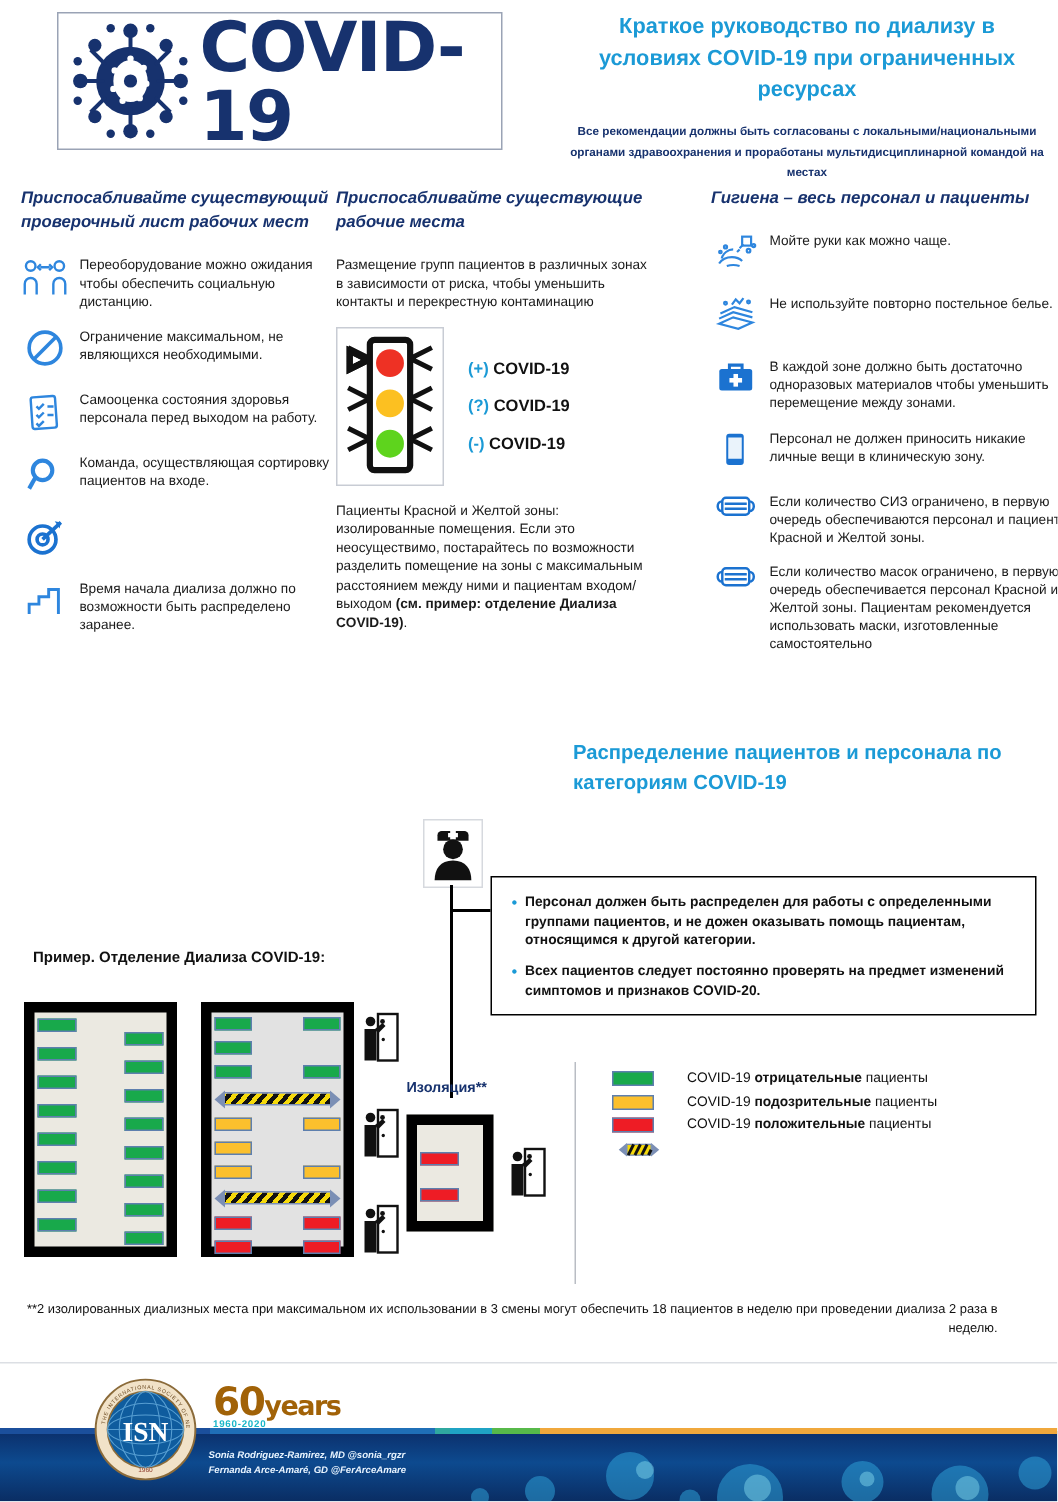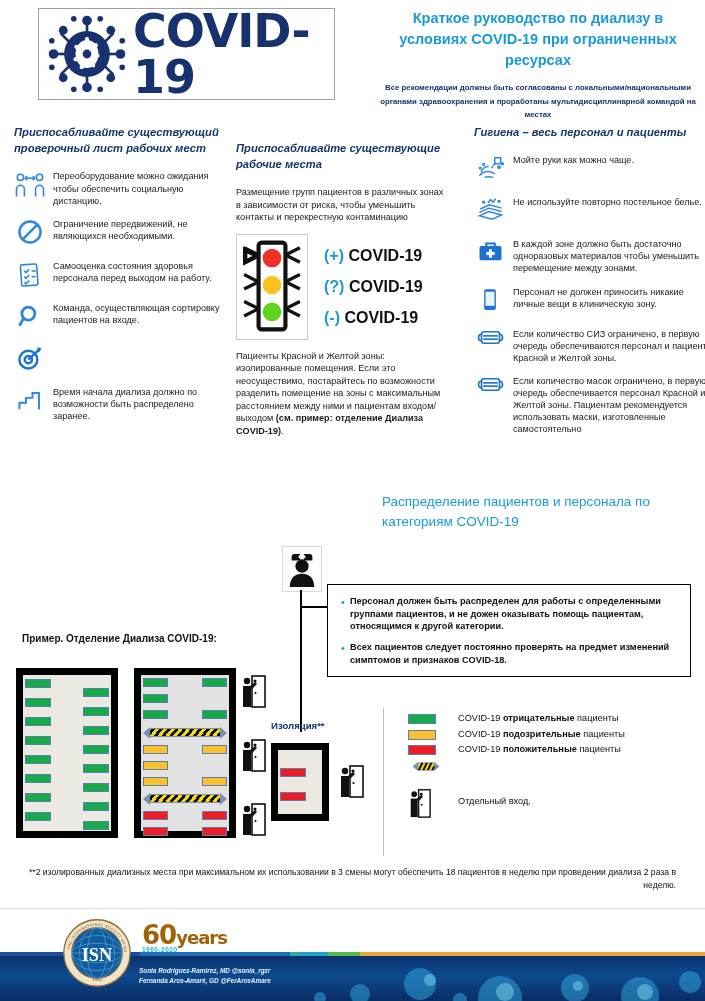--- a/index.html
+++ b/index.html
@@ -26,21 +26,21 @@
     color:#1b9ad6;font-weight:bold;font-size:14.5px;line-height:1.45;margin:0;
   }
   .sub-note{
     margin:10px 0 0 0;font-size:7.8px;line-height:1.75;color:#17326e;font-weight:bold;
   }
 
   
   .cols{position:absolute;left:0;top:124px;width:705px;height:360px;}
   .col{position:absolute;top:0;}
   .col1{left:14px;width:216px;}
-  .col2{left:236px;width:208px;margin-top:16px;}
+  .col2{left:224px;width:208px;}
   .col3{left:474px;width:243px;}
   .col-head{
     color:#17326e;font-style:italic;font-weight:bold;font-size:11.2px;
     line-height:1.45;margin:0 0 14px 0;
   }
   .bullet-row{display:flex;align-items:flex-start;margin-bottom:11px;}
   .bullet-ico{
     flex:0 0 32px;width:32px;height:30px;margin-right:7px;
     display:flex;align-items:flex-start;justify-content:center;padding-top:1px;
   }
@@ -48,27 +48,27 @@
   .para{font-size:9.1px;line-height:1.37;color:#1a1a1a;margin:0 0 10px 0;}
   .para b{font-weight:bold;}
 
   
   .tl-wrap{display:flex;align-items:center;margin:4px 0 10px 0;}
   .tl-frame{
     width:70px;height:104px;border:1px solid #c8ccd4;background:#fff;
     display:flex;align-items:center;justify-content:center;flex:0 0 70px;
   }
   .tl-labels{margin-left:16px;display:flex;flex-direction:column;gap:13px;}
-  .tl-label{font-size:16px;font-weight:bold;color:#111;white-space:nowrap;}
+  .tl-label{font-size:11px;font-weight:bold;color:#111;white-space:nowrap;}
   .tl-label .q{color:#1b9ad6;}
 
   
   .sec2-head{
     position:absolute;left:382px;top:492px;width:310px;
-    color:#1b9ad6;font-weight:normal;font-size:13.5px;line-height:1.5;
+    color:#1b9ad6;font-weight:bold;font-size:13.5px;line-height:1.5;
   }
 
   
   .nurse-wrap{position:absolute;left:282px;top:546px;}
   .nurse-box{width:38px;height:44px;border:1px solid #d6d9de;background:#fff;
     display:flex;align-items:center;justify-content:center;}
   .nurse-stem{position:absolute;left:18px;top:44px;width:2px;height:142px;background:#000;}
   .nurse-arm{position:absolute;left:19px;top:60px;width:44px;height:2px;background:#000;}
 
   
@@ -114,21 +114,21 @@
   .lg-sw{flex:0 0 50px;display:flex;align-items:center;justify-content:flex-start;padding-top:2px;}
   .sw{width:28px;height:10px;border:1px solid #5d7fae;box-sizing:border-box;}
   .sw.g{background:#18a94b;} .sw.y{background:#fbc02d;} .sw.r{background:#ee1c25;}
   .lg-txt{font-size:9.2px;line-height:1.36;color:#111;flex:1;}
   .lg-txt b{font-weight:bold;}
   .lg-row.tall{margin-top:2px;}
   .lg-row.entry{margin-top:14px;align-items:center;}
 
   
   .footnote{
-    position:absolute;left:21px;top:866px;width:655px;font-size:8.6px;line-height:1.5;
+    position:absolute;left:10px;top:866px;width:655px;font-size:8.6px;line-height:1.5;
     color:#111;text-align:right;
   }
 
   
   .footer{position:absolute;left:0;top:908px;width:705px;height:93px;overflow:hidden;}
   .footer-white{position:absolute;left:0;top:0;width:705px;height:46px;background:#fff;
     border-top:1px solid #dcdfe4;}
   .footer-deep{position:absolute;left:0;top:46px;width:705px;height:47px;
     background:linear-gradient(180deg,#0b2f6b 0%,#0d4a8f 45%,#0a2d63 100%);}
   .stripe{position:absolute;top:44px;height:4px;}
@@ -229,21 +229,21 @@
         <div class="bullet-txt">Переоборудование можно ожидания чтобы обеспечить социальную дистанцию.</div>
       </div>
 
       <div class="bullet-row">
         <div class="bullet-ico">
           <svg viewBox="0 0 32 32" width="26" height="26">
             <circle cx="16" cy="16" r="13" fill="none" stroke="#2e86de" stroke-width="3"></circle>
             <line x1="7" y1="25" x2="25" y2="7" stroke="#2e86de" stroke-width="3"></line>
           </svg>
         </div>
-        <div class="bullet-txt">Ограничение передвижений, не являющихся необходимыми.</div>
+        <div class="bullet-txt">Ограничение максимальном, не являющихся необходимыми.</div>
       </div>
 
       <div class="bullet-row">
         <div class="bullet-ico">
           <svg viewBox="0 0 32 34" width="26" height="28">
             <g fill="none" stroke="#2e86de" stroke-width="2">
               <rect x="5" y="4" width="20" height="26" rx="2" transform="rotate(-4 15 17)"></rect>
               <path d="M9 12l2 2 4-4"></path>
                 <path d="M9 19l2 2 4-4"></path>
                 <path d="M9 26l2 2 4-4"></path>
@@ -440,21 +440,21 @@
     <div class="nurse-arm"></div>
   </div>
 
   <div class="callout">
     <div class="callout-item">
       <div class="callout-dot">•</div>
       <div class="callout-txt">Персонал должен быть распределен для работы с определенными группами пациентов, и не дожен оказывать помощь пациентам, относящимся к другой категории.</div>
     </div>
     <div class="callout-item">
       <div class="callout-dot">•</div>
-      <div class="callout-txt">Всех пациентов следует постоянно проверять на предмет изменений симптомов и признаков COVID-18.</div>
+      <div class="callout-txt">Всех пациентов следует постоянно проверять на предмет изменений симптомов и признаков COVID-20.</div>
     </div>
   </div>
 
   <div class="diagram">
     <div class="ex-title">Пример. Отделение Диализа COVID-19:</div>
 
     <div class="room roomA">
       <div class="bed g" style="left:2px;top:4px;width:26px;"></div>
       <div class="bed g" style="left:2px;top:23px;width:26px;"></div>
       <div class="bed g" style="left:2px;top:42px;width:26px;"></div>
@@ -584,35 +584,20 @@
             <rect x="11" y="2" width="18" height="8" fill="#f5d90a" stroke="#7b8fb5" stroke-width="1"></rect>
             <g stroke="#111" stroke-width="2.2">
               <line x1="12" y1="10" x2="16" y2="2"></line>
                 <line x1="17" y1="10" x2="21" y2="2"></line>
               <line x1="22" y1="10" x2="26" y2="2"></line>
                 <line x1="27" y1="10" x2="29" y2="6"></line>
             </g>
           </svg>
         </div>
       </div>
-      <div class="lg-row entry">
-        <div class="lg-sw">
-          <svg viewBox="0 0 26 34" width="23" height="30">
-            <rect x="12" y="2" width="13" height="31" fill="none" stroke="#111" stroke-width="1.6"></rect>
-            <circle cx="15.5" cy="19" r="1.1" fill="#111"></circle>
-            <g fill="#111">
-              <circle cx="7" cy="7" r="3.2"></circle>
-              <path d="M3 12h8v21H3z"></path>
-              <path d="M10 12l5-4 2 2-5 5z"></path>
-              <circle cx="15" cy="7" r="1.6"></circle>
-            </g>
-          </svg>
-        </div>
-        <div class="lg-txt">Отдельный вход.</div>
-      </div>
     </div>
   </div>
 
   <div class="footnote">**2 изолированных диализных места при максимальном их использовании в 3 смены могут обеспечить 18 пациентов в неделю при проведении диализа 2 раза в неделю.</div>
 
   <div class="footer">
     <div class="footer-white"></div>
     <div class="footer-deep">
       <svg width="705" height="47" viewBox="0 0 705 47" style="position:absolute;left:0;top:0;">
         <g fill="#2f9fd6" opacity="0.55">

